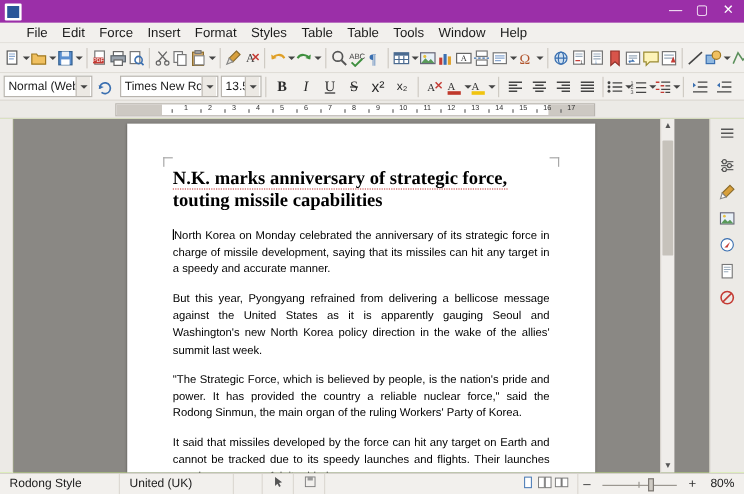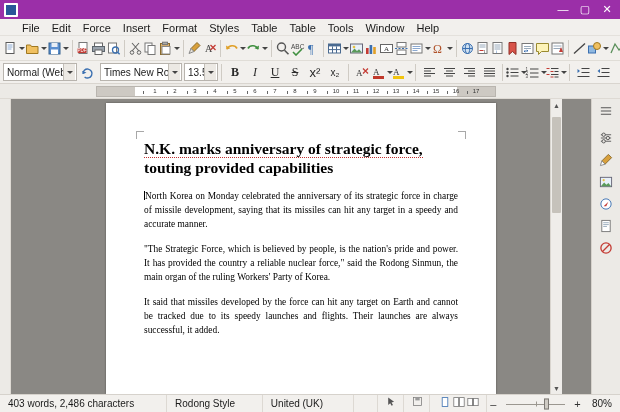--- a/index.html
+++ b/index.html
@@ -218,21 +218,21 @@
     font-size: 15.5px;
     font-weight: bold;
     color: #000;
     line-height: 1.25;
     margin: 0 0 11px 0;
   }
   .doc-title .sp {
     border-bottom: 1px dotted #c03030;
   }
   .doc-p {
-    font-family: Liberation Serif, serif;
+    font-family: Liberation Sans, sans-serif;
     font-size: 9.4px;
     color: #000;
     line-height: 1.52;
     margin: 0 0 10px 0;
     text-align: justify;
   }
   .cursor-bar {
     display: inline-block;
     width: 1px; height: 9px;
     background: #000;
@@ -899,24 +899,25 @@
   <div class="main">
     <div class="vruler"></div>
 
     <div class="canvas">
       <div class="page">
         <div class="corner c-tl"></div>
         <div class="corner c-tr"></div>
 
         <h1 class="doc-title">
           <span class="sp">N.K. marks anniversary of strategic force,</span><br>
-          <span>touting provided capabilities</span>
+          <span>touting missile capabilities</span>
         </h1>
 
         <p class="doc-p"><span class="cursor-bar"></span><span>North Korea on Monday celebrated the anniversary of its strategic force in charge of missile development, saying that its missiles can hit any target in a speedy and accurate manner.</span></p>
+        <p class="doc-p">But this year, Pyongyang refrained from delivering a bellicose message against the United States as it is apparently gauging Seoul and Washington's new North Korea policy direction in the wake of the allies' summit last week.</p>
         <p class="doc-p">"The Strategic Force, which is believed by people, is the nation's pride and power. It has provided the country a reliable nuclear force," said the Rodong Sinmun, the main organ of the ruling Workers' Party of Korea.</p>
         <p class="doc-p">It said that missiles developed by the force can hit any target on Earth and cannot be tracked due to its speedy launches and flights. Their launches are always successful, it added.</p>
 
       </div>
 
       <div class="vscroll">
         <div class="arrow up">▲</div>
         <div class="thumb"></div>
         <div class="arrow dn">▼</div>
       </div>
@@ -979,21 +980,20 @@
             <svg width="14" height="14" viewBox="0 0 15 15">
               <circle cx="7.5" cy="7.5" r="5.5" fill="none" stroke="#c43b34" stroke-width="1.4"></circle>
               <path d="M3.5 11.5l8-8" stroke="#c43b34" stroke-width="1.4"></path>
             </svg>
           </span>
       </div>
     </div>
   </div>
 
   <div class="statusbar">
-    <div class="sb-cell" style="width:175px">403 words, 2,486 characters</div>
     <div class="sb-cell" style="width:100px">Rodong Style</div>
     <div class="sb-cell" style="width:95px">United (UK)</div>
     <div class="sb-cell" style="width:24px"></div>
     <div class="sb-cell" style="width:26px">
       <span class="ic">
           <svg width="11" height="11" viewBox="0 0 15 15">
             <path d="M3 2l8 6-3.5 0.8 2 3.5-1.8 1-2-3.5-2.7 2.4z" fill="#555"></path>
           </svg>
         </span>
     </div>

